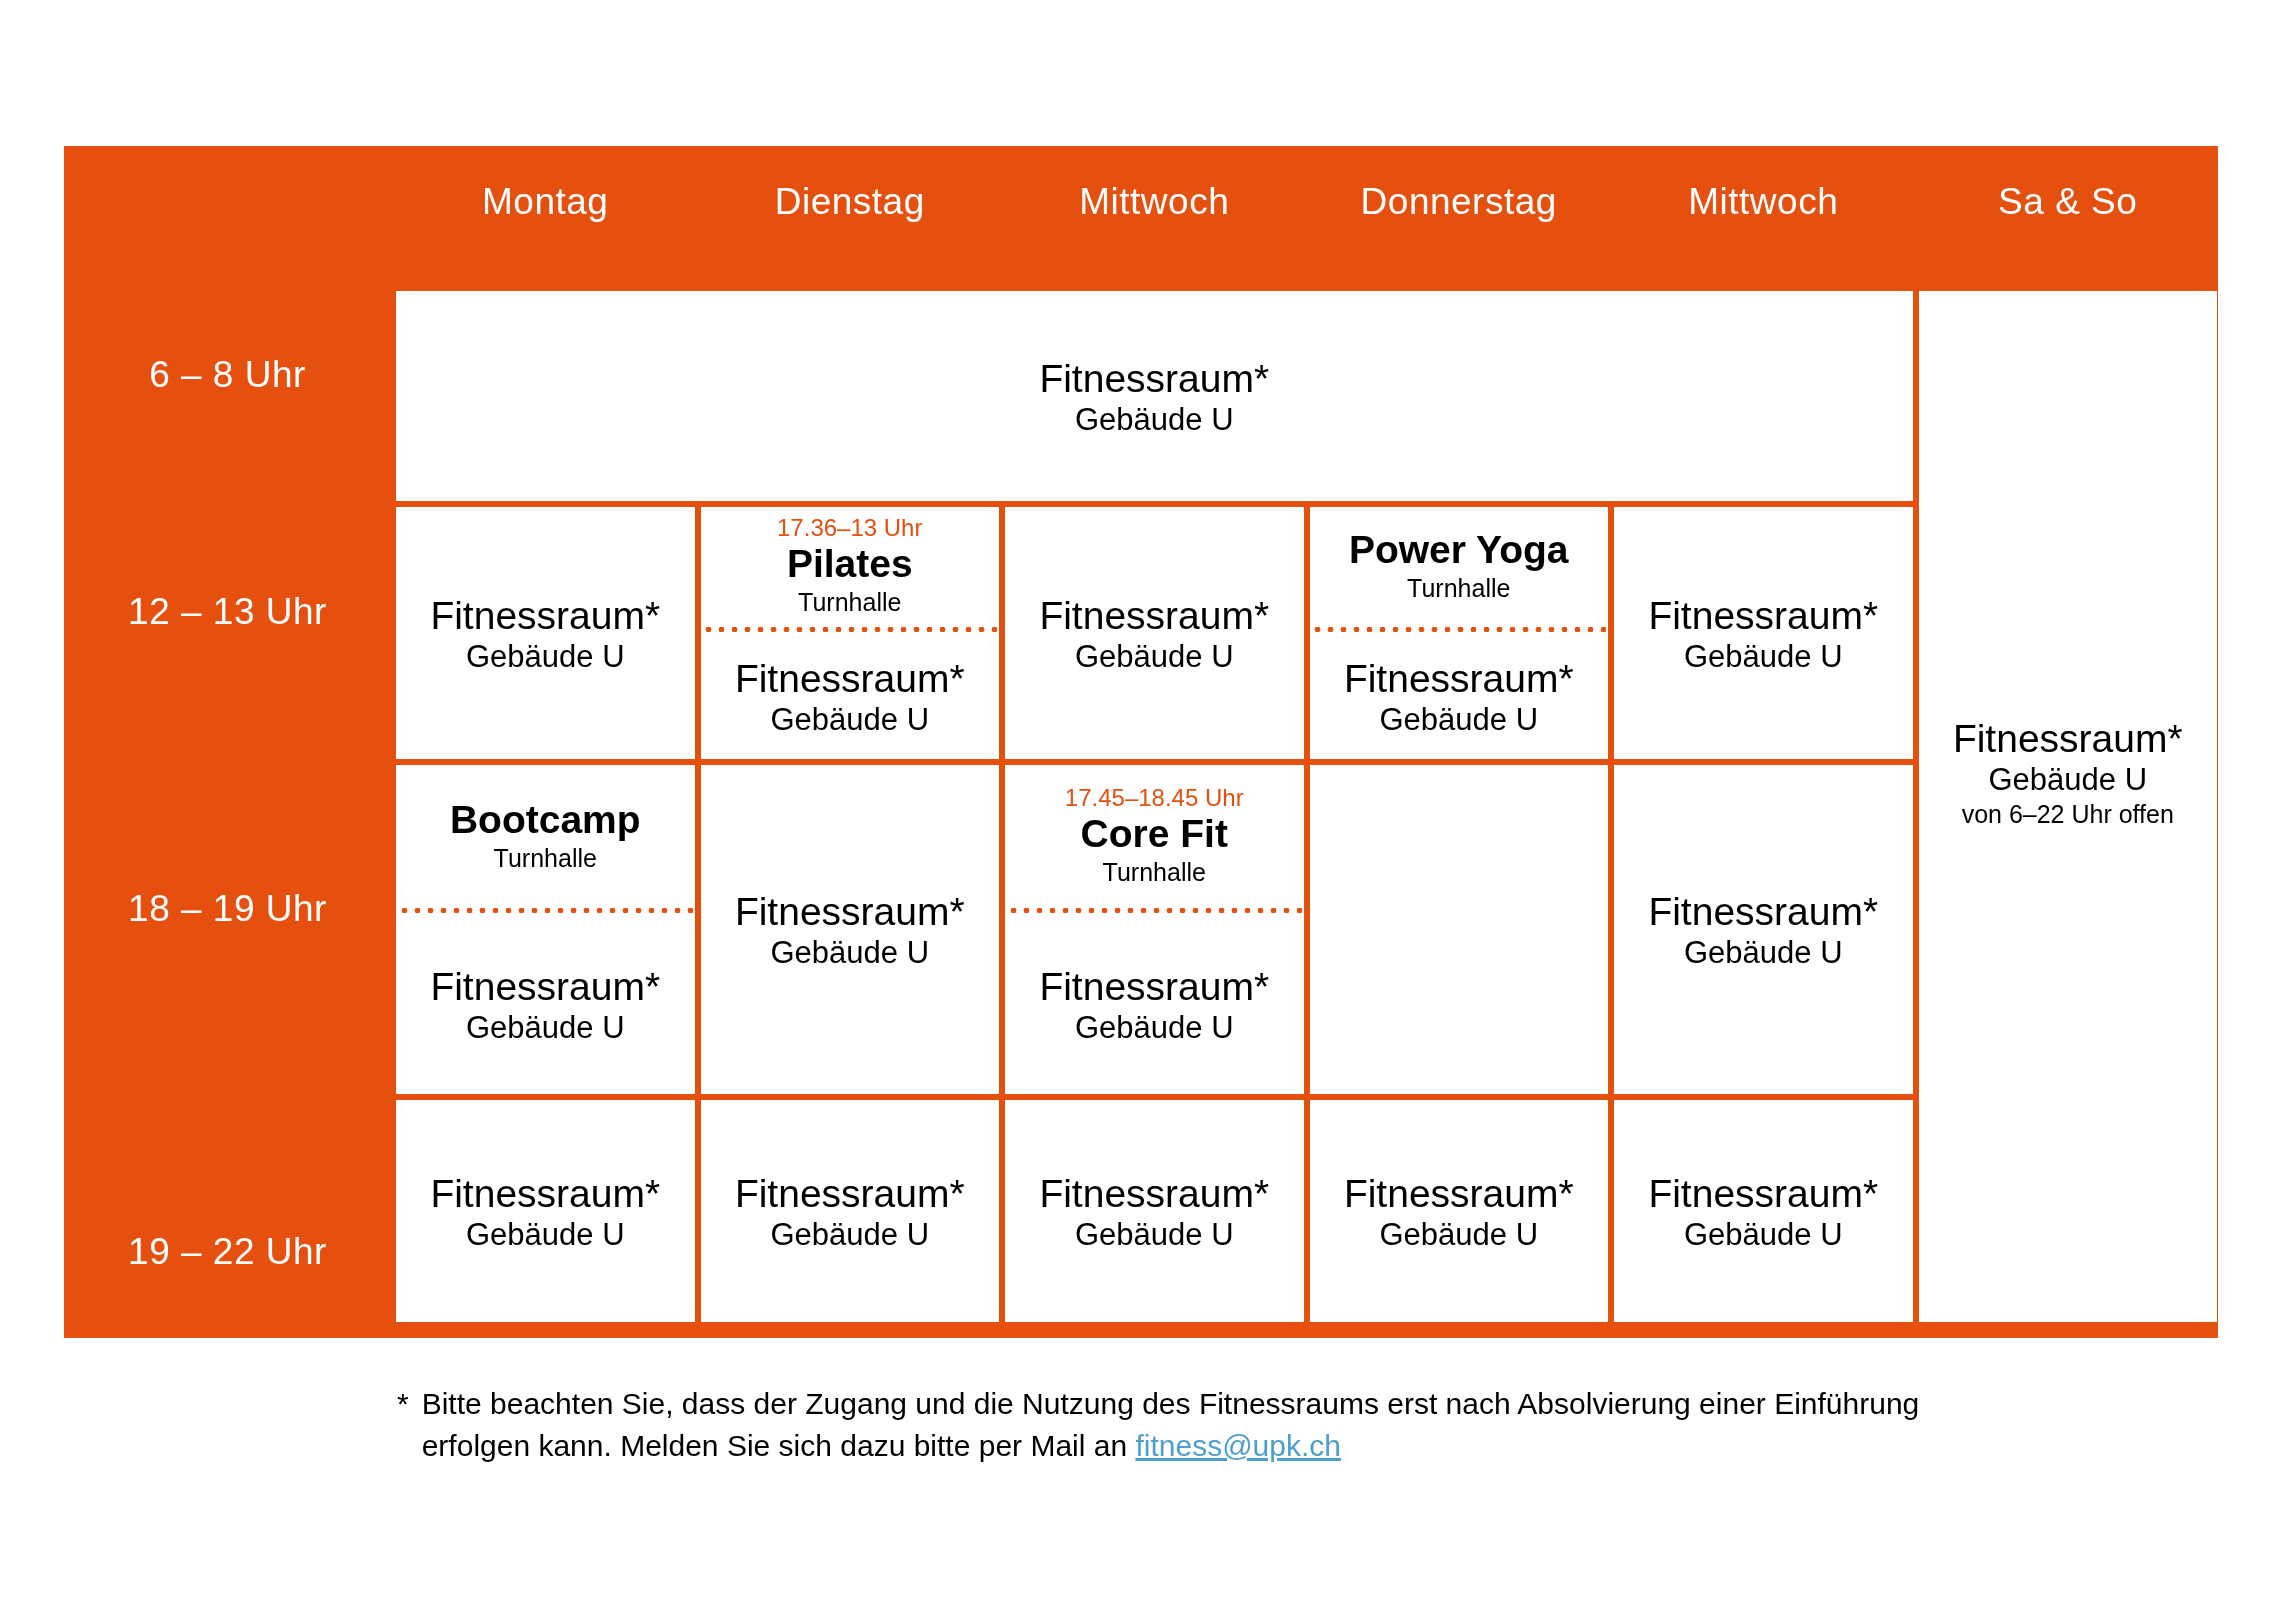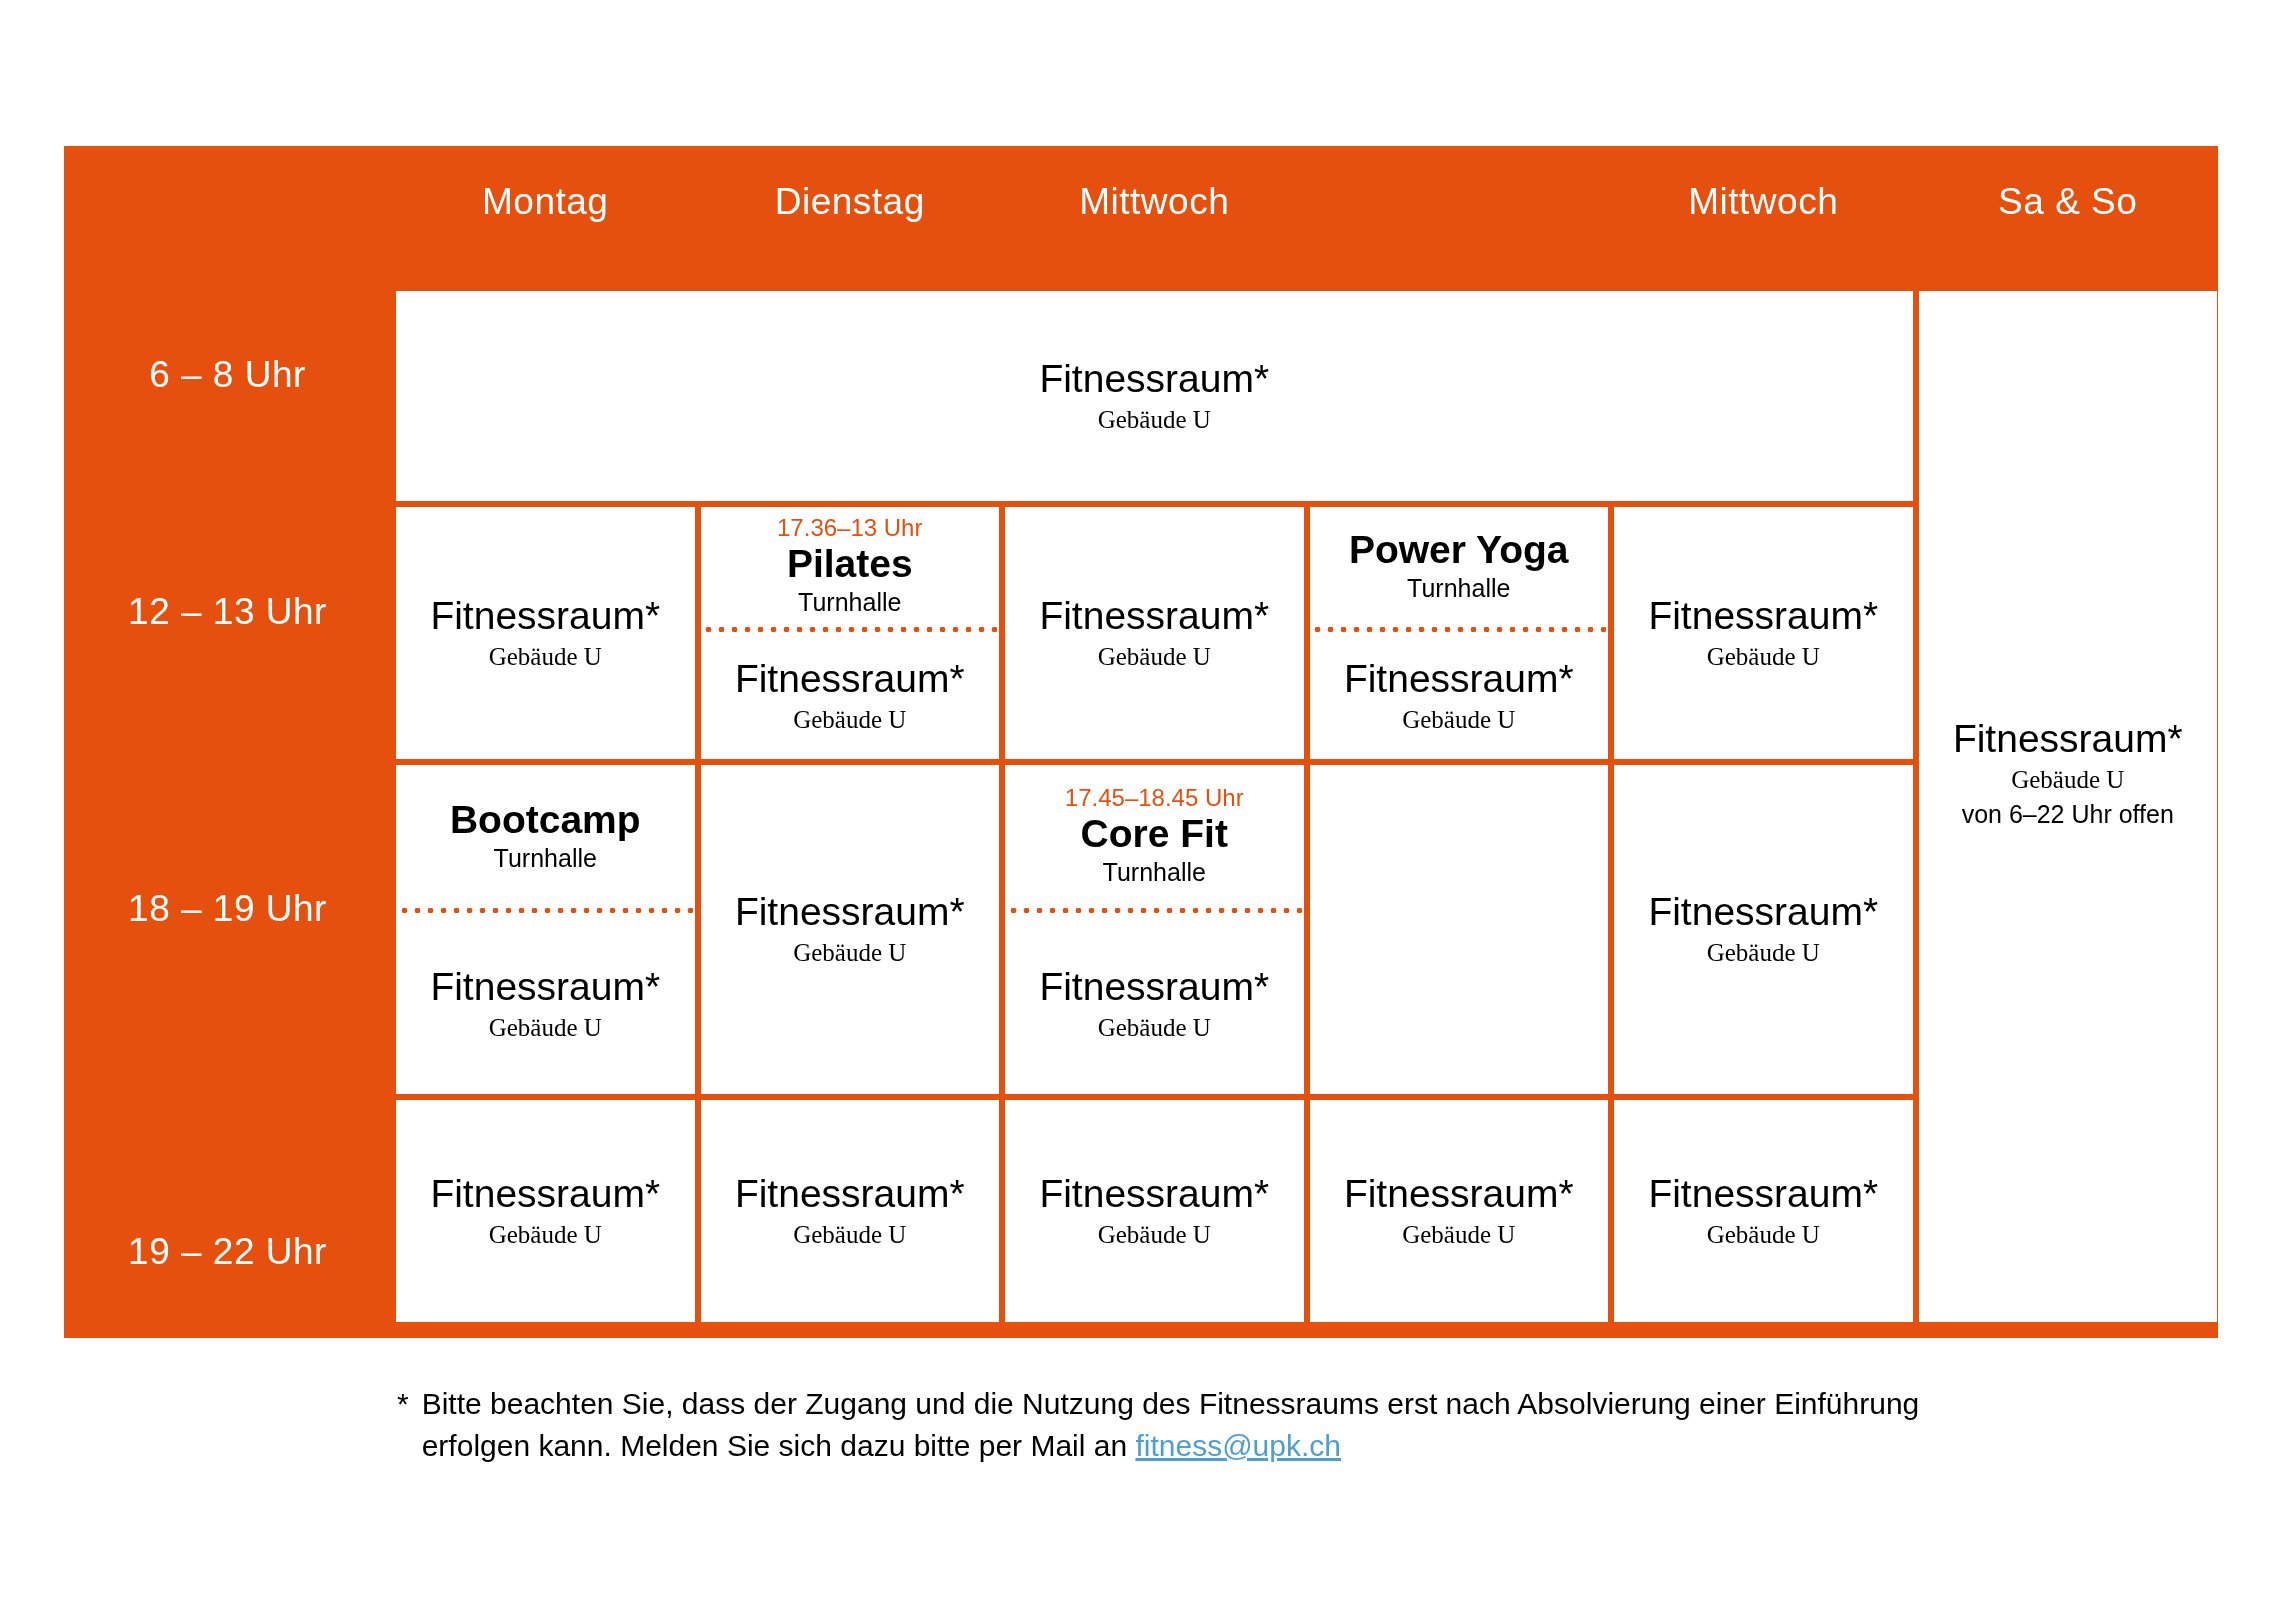--- a/index.html
+++ b/index.html
@@ -39,21 +39,21 @@
     display:flex;align-items:center;justify-content:center;padding-bottom:42px;
   }
   .timecell.low{padding-bottom:0;padding-top:81px;}
 
   .cell{background:var(--white);}
   .center-col{
     display:flex;flex-direction:column;align-items:center;justify-content:center;
     text-align:center;
   }
   .f-title{font-weight:400;font-size:39px;line-height:46px;}
-  .f-venue{font-size:25px;line-height:35px;font-family:Liberation Serif, serif;}
+  .f-venue{font-size:31px;line-height:35px;}
   .f-hours{font-size:25px;line-height:35px;}
   .weekend-pad{padding-bottom:65px;}
 
   
   .combo{display:flex;flex-direction:column;}
   .combo .top{
     display:flex;flex-direction:column;align-items:center;justify-content:center;
     text-align:center;
   }
   .combo.mid .top{flex:0 0 119px;}   
@@ -83,20 +83,21 @@
 <body>
 
 <div class="canvas">
 
   <div class="schedule">
 
     <div class="hdr c1 r1"></div>
     <div class="hdr c2 r1">Montag</div>
     <div class="hdr c3 r1">Dienstag</div>
     <div class="hdr c4 r1">Mittwoch</div>
+    <div class="hdr c5 r1">Donnerstag</div>
     <div class="hdr c6 r1">Mittwoch</div>
     <div class="hdr c7 r1">Sa &amp; So</div>
 
     <div class="timecell c1 r2">6 – 8 Uhr</div>
     <div class="timecell c1 r3">12 – 13 Uhr</div>
     <div class="timecell c1 r4">18 – 19 Uhr</div>
     <div class="timecell low c1 r5">19 – 22 Uhr</div>
 
     <div class="cell center-col span-days">
       <div class="f-title">Fitnessraum*</div>

